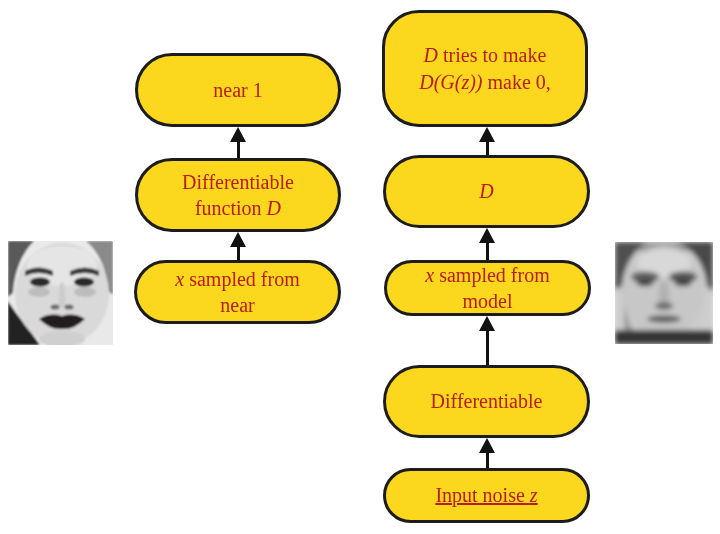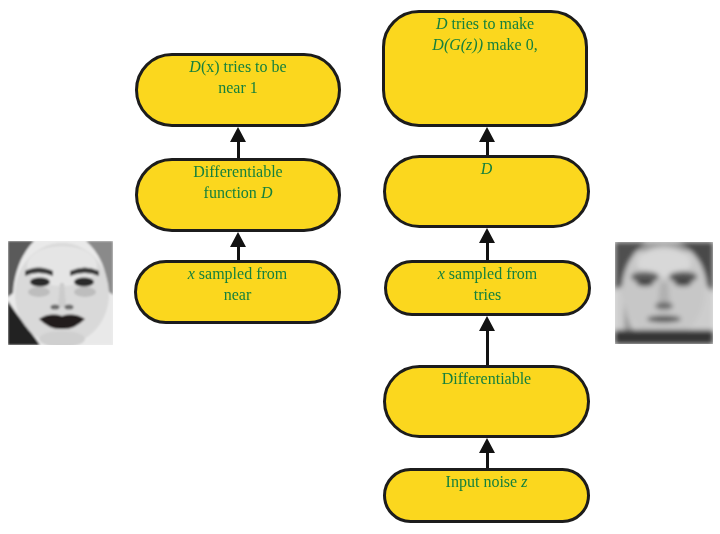--- a/index.html
+++ b/index.html
@@ -3,35 +3,35 @@
 <meta charset="utf-8">
 <style>
   html,body { margin:0; padding:0; background:#ffffff; }
   .stage {
     position:relative; width:720px; height:534px; background:#ffffff;
     font-family:"Liberation Serif","DejaVu Serif",serif; overflow:hidden;
   }
   .node {
     position:absolute; box-sizing:border-box;
     background:#fbd71e; border:3px solid #1c1c1c; border-radius:37px;
-    display:flex; flex-direction:column; align-items:center;
-    text-align:center; font-size:16px; line-height:1.32; color:#15803d;
+    display:flex; flex-direction:column; justify-content:center; align-items:center;
+    text-align:center; font-size:20px; line-height:1.32; color:#b91c1c;
   }
   .node .tline { white-space:nowrap; }
   .node i { font-style:italic; }
   
   .n-l1 { left:135px; top:53px;  width:206px; height:74px; }
   .n-l2 { left:135px; top:158px; width:206px; height:74px; }
   .n-l3 { left:134px; top:260px; width:207px; height:64px; }
   
   .n-r1 { left:382px; top:10px;  width:206px; height:117px; }
   .n-r2 { left:383px; top:155px; width:207px; height:73px; }
   .n-r3 { left:384px; top:260px; width:207px; height:56px; }
   .n-r4 { left:383px; top:365px; width:207px; height:73px; }
-  .n-r5 { left:383px; top:468px; width:207px; height:55px; }
+  .n-r5 { left:383px; top:468px; width:207px; height:55px;text-decoration:underline; }
   
   .arrow { position:absolute; width:16px; display:flex; flex-direction:column; align-items:center; }
   .arrow .head { width:0; height:0; border-left:8px solid transparent; border-right:8px solid transparent; border-bottom:15px solid #121212; }
   .arrow .shaft { width:3px; flex:1; background:#121212; margin-top:-3px; }
   .a-l1 { left:230px; top:127px; height:33px; }
   .a-l2 { left:230px; top:232px; height:30px; }
   .a-r1 { left:479px; top:127px; height:30px; }
   .a-r2 { left:479px; top:228px; height:34px; }
   .a-r3 { left:479px; top:316px; height:51px; }
   .a-r4 { left:479px; top:438px; height:32px; }
@@ -64,42 +64,41 @@
   <div class="arrow a-r3">
       <div class="head"></div>
       <div class="shaft"></div>
     </div>
   <div class="arrow a-r4">
       <div class="head"></div>
       <div class="shaft"></div>
     </div>
 
   <div class="node n-l1">
-      <div class="tline"><i>D</i><span>(x) tries to be</span></div>
       <div class="tline"><span>near 1</span></div>
     </div>
   <div class="node n-l2">
       <div class="tline"><span>Differentiable</span></div>
       <div class="tline"><span>function </span><i>D</i></div>
     </div>
   <div class="node n-l3">
       <div class="tline"><i>x</i><span> sampled from</span></div>
       <div class="tline"><span>near</span></div>
     </div>
 
   <div class="node n-r1">
       <div class="tline"><i>D</i><span> tries to make</span></div>
       <div class="tline"><i>D(G(z))</i><span> make 0,</span></div>
     </div>
   <div class="node n-r2">
       <div class="tline"><i>D</i></div>
     </div>
   <div class="node n-r3">
       <div class="tline"><i>x</i><span> sampled from</span></div>
-      <div class="tline"><span>tries</span></div>
+      <div class="tline"><span>model</span></div>
     </div>
   <div class="node n-r4">
       <div class="tline"><span>Differentiable</span></div>
     </div>
   <div class="node n-r5">
       <div class="tline"><span>Input noise </span><i>z</i></div>
     </div>
 
   <svg class="photo p-left" width="105" height="104" viewBox="0 0 105 104" aria-hidden="true">
     <defs>

